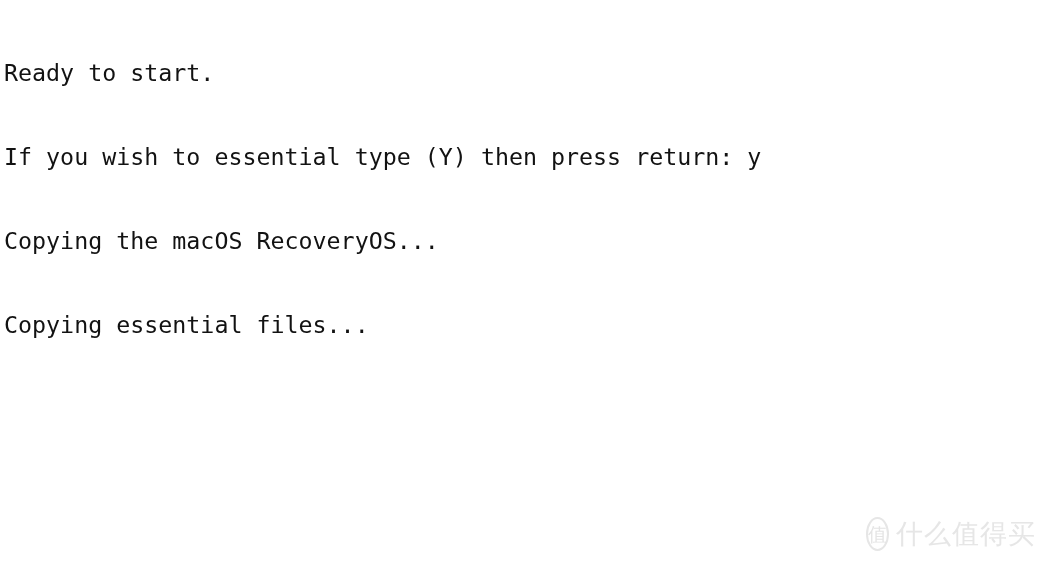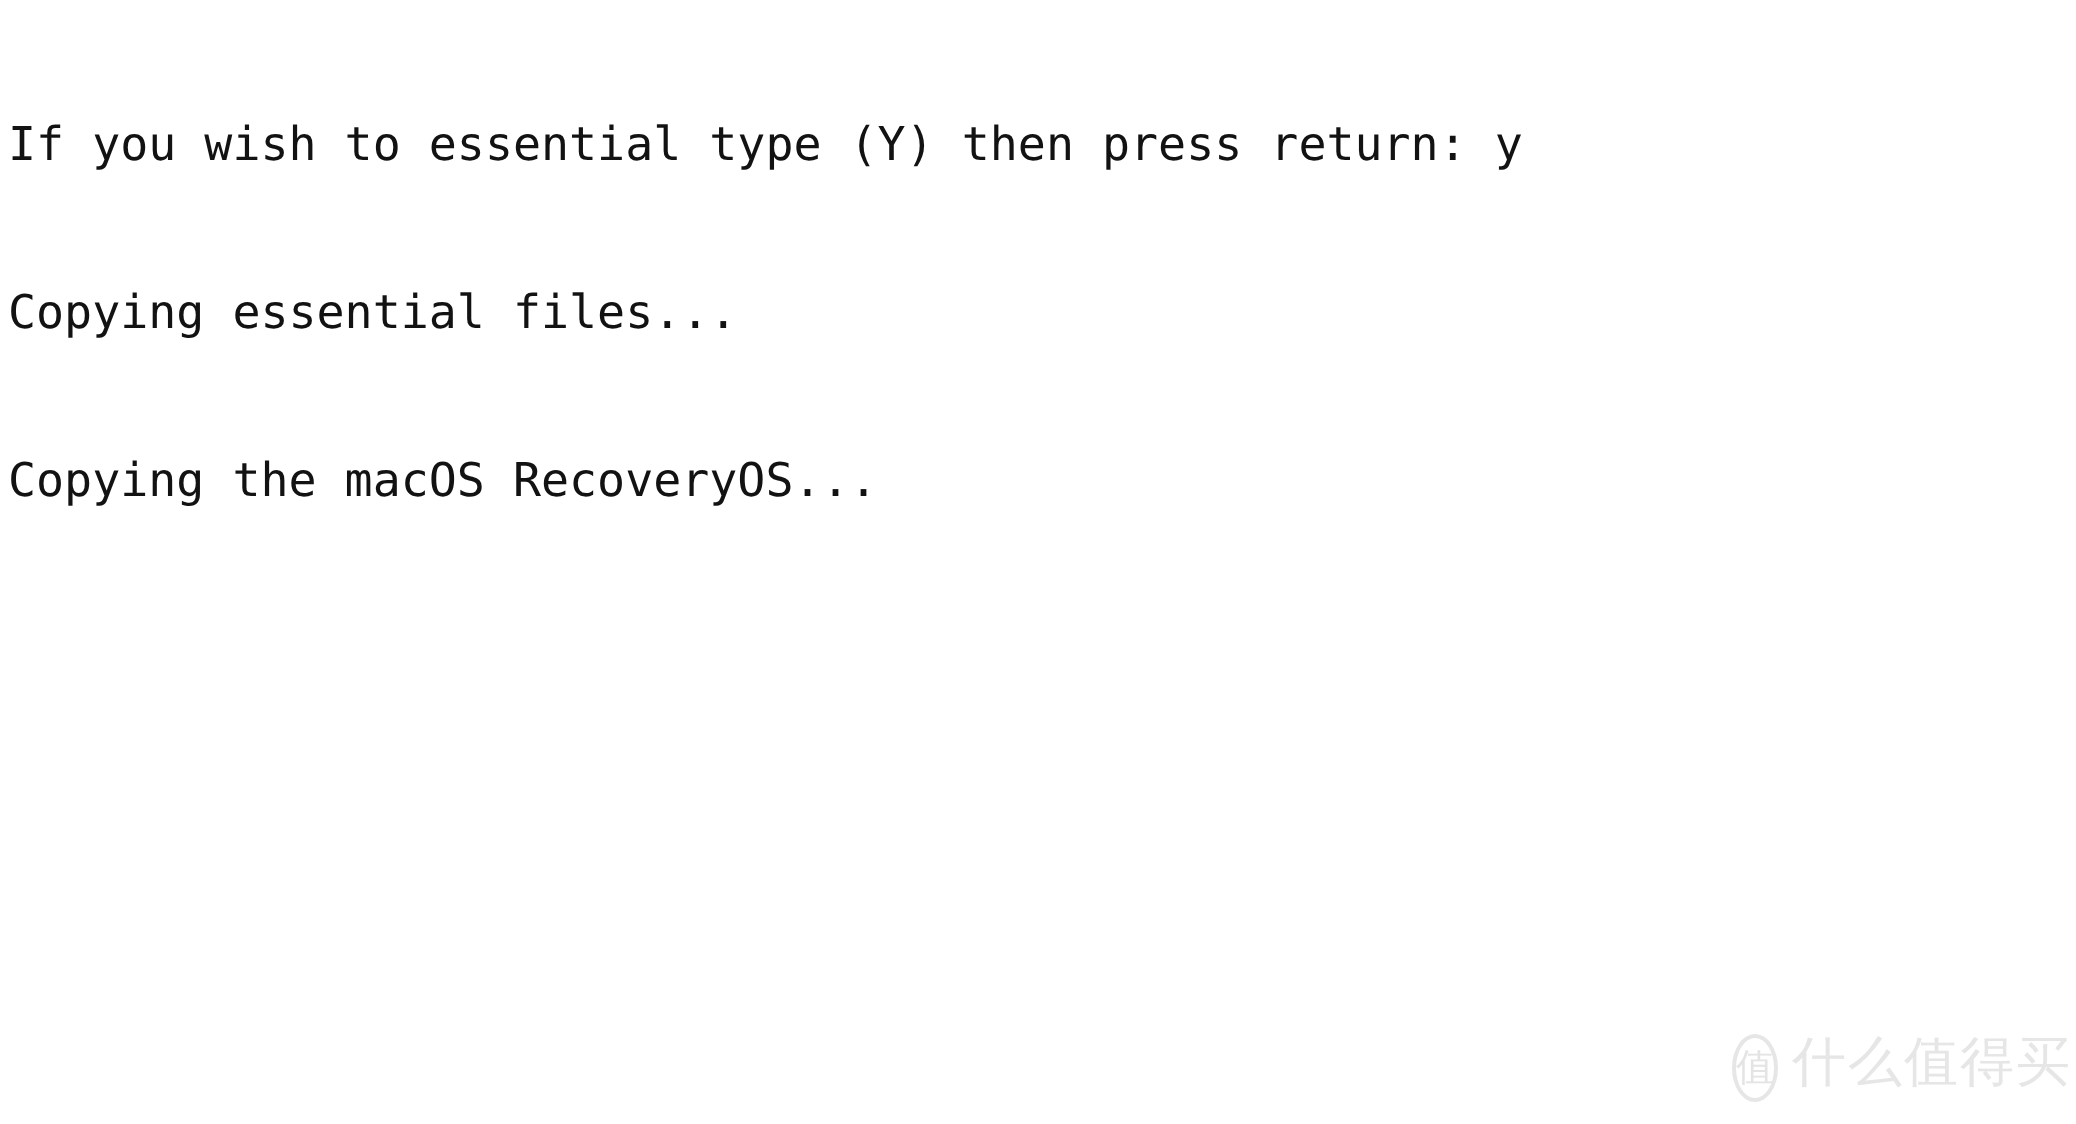--- a/index.html
+++ b/index.html
@@ -65,37 +65,38 @@
     display: flex;
     align-items: center;
     justify-content: center;
     font-family: "DejaVu Sans", "Liberation Sans", sans-serif;
     font-size: 19px;
     line-height: 1;
     color: #e4e4e4;
   }
 
   #watermark-text {
-    font-family: Liberation Mono, monospace;
+    font-family: Liberation Serif, serif;
     font-size: 27px;
     line-height: 1;
     color: #e6e6e6;
     letter-spacing: 1px;
     white-space: nowrap;
   }
 </style>
 </head>
 <body>
 
 <div id="terminal">
 
   <div id="terminal-output">
+    <span class="term-line">Ready to start.</span>
     <span class="term-line">If you wish to essential type (Y) then press return: y</span>
+    <span class="term-line">Copying the macOS RecoveryOS...</span>
     <span class="term-line">Copying essential files...</span>
-    <span class="term-line">Copying the macOS RecoveryOS...</span>
     
   </div>
 
   <div id="watermark">
     <span id="watermark-logo">值</span>
     <span id="watermark-text">什么值得买</span>
   </div>
 
 </div>
 

